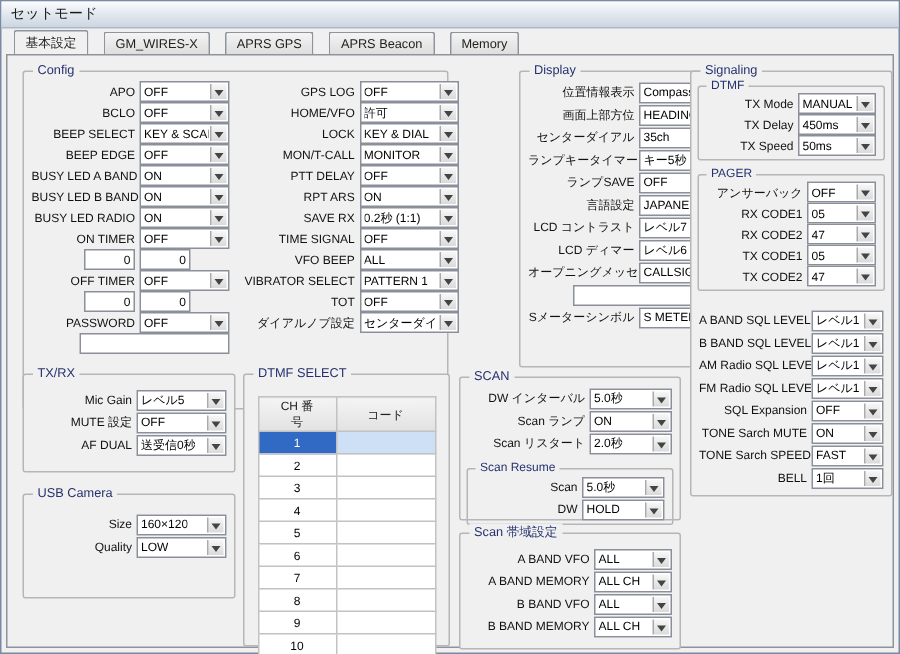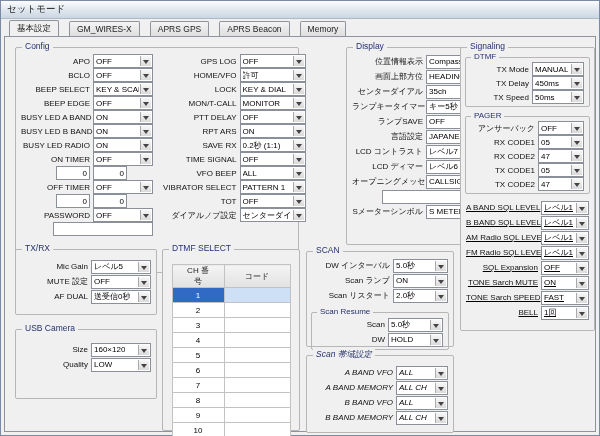--- a/index.html
+++ b/index.html
@@ -46,28 +46,28 @@
   .omrow { justify-content:flex-end; }
 
   
   .g-config   { left:10px;  top:10px;  width:284px; height:226px; padding-top:6px; }
   .g-display  { left:301px; top:10px;  width:148px; height:198px; padding-top:6px;margin-left:40px; }
   .g-signaling{ left:455px; top:10px;  width:135px; height:284px; }
   .g-txrx     { left:10px;  top:212px; width:142px; height:66px;  padding-top:9px; }
   .g-usb      { left:10px;  top:292px; width:142px; height:70px;  padding-top:12px; }
   .g-dtmfsel  { left:157px; top:212px; width:138px; height:182px; padding-top:9px; }
   .g-scan     { left:301px; top:214px; width:148px; height:96px;  padding-top:6px; }
-  .g-scanband { left:301px; top:318px; width:148px; height:78px;  padding-top:9px;font-style:italic; }
+  .g-scanband { left:301px; top:318px; width:148px; height:78px;  padding-top:9px; }
 
   .cols { display:flex; height:100%; }
   .colA { width:142px; }
   .colB { flex:1; }
   .g-display .row, .g-txrx .row, .g-usb .row, .g-scan .row,
   .g-scanband .row, .sig-flat .row { height:15px; }
-  .sig-flat { margin-top:6px;text-decoration:underline; }
+  .sig-flat { margin-top:12px; }
   .g-signaling .subgroup .row { height:14px; }
 
   
   table.dtmf { border-collapse:collapse; margin:5px auto 0; }
   table.dtmf th, table.dtmf td { border:1px solid #c2c2c2; font-size:8px; height:15px;
             font-weight:normal; padding:0 12px; background:#fff; }
   table.dtmf th { background:linear-gradient(#f4f4f4,#e2e2e2); color:#222; }
   .chcell { width:52px; text-align:center; }
   .codecell { width:66px; }
   tr.selected .chcell { background:#316ac5; color:#fff; }

